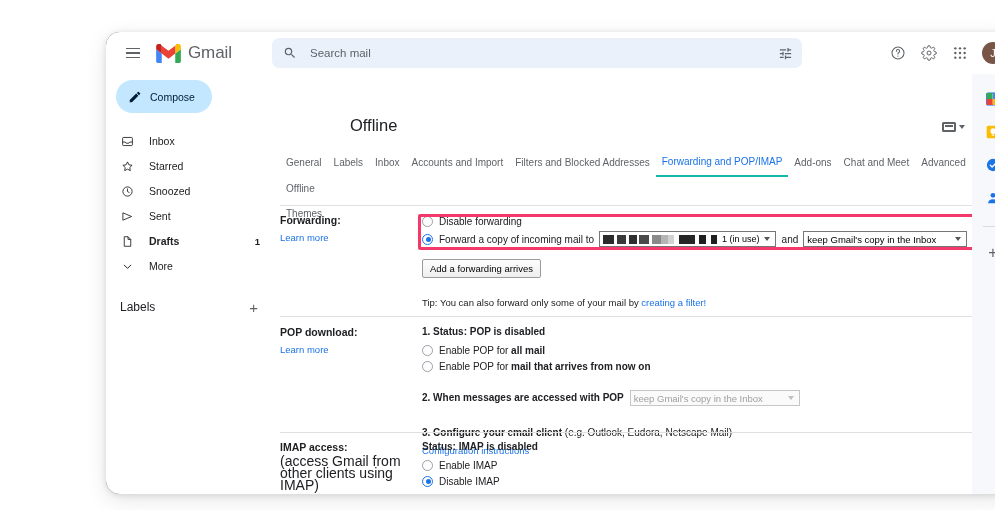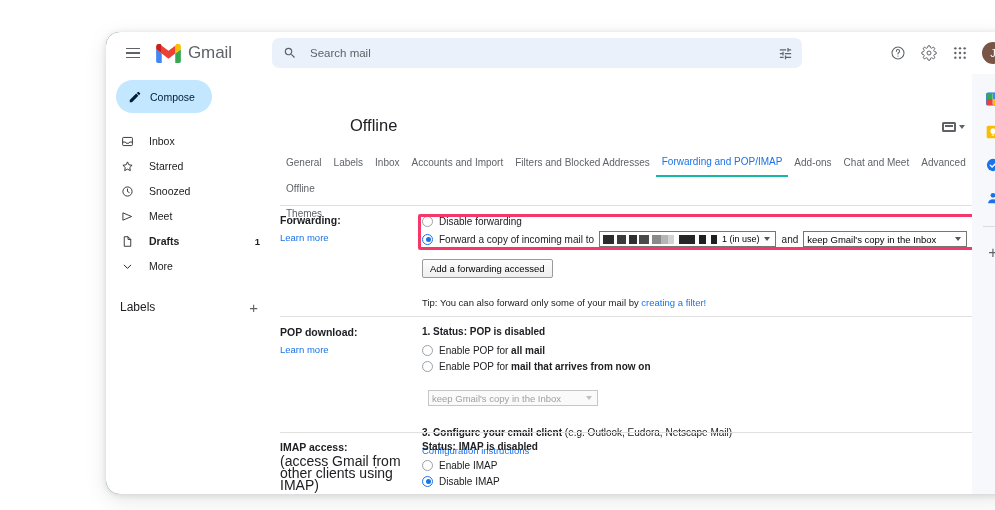--- a/index.html
+++ b/index.html
@@ -310,21 +310,21 @@
         <span class="nav-lbl">Snoozed</span>
         <span class="nav-cnt"></span>
       </div>
 
       <div class="nav-item">
         <span class="nav-ic">
           <svg width="13" height="13" viewBox="0 0 24 24" fill="none" stroke="#202124" stroke-width="1.6" stroke-linejoin="round">
             <path d="M3.5 5.2v13.6L19.5 12z"></path>
           </svg>
         </span>
-        <span class="nav-lbl">Meet</span>
+        <span class="nav-lbl">Sent</span>
         <span class="nav-cnt"></span>
       </div>
 
       <div class="nav-item bold">
         <span class="nav-ic">
           <svg width="13" height="13" viewBox="0 0 24 24" fill="none" stroke="#202124" stroke-width="1.6" stroke-linejoin="round">
             <path d="M6 3.2h7l5 5v12.6H6z"></path>
               <path d="M13 3.2v5h5"></path>
           </svg>
         </span>
@@ -419,21 +419,21 @@
 
             <span class="rtxt" style="margin-left:6px;">and</span>
 
             <span class="sel-box" style="width:178px;margin-left:5px;">
               <span class="sel-val">keep Gmail's copy in the Inbox</span>
               <span class="sel-arrow"></span>
             </span>
           </div>
 
           <div style="margin-top:9px;">
-            <button class="btn">Add a forwarding accessed</button>
+            <button class="btn">Add a forwarding arrives</button>
           </div>
 
           <div style="margin-top:14px;">
             <span class="tip">Tip: You can also forward only some of your mail by </span><a class="lnk" style="font-size:9.5px">creating a filter!</a>
           </div>
         </div>
       </div>
 
       <div class="row-sep" style="top:242px;"></div>
 
@@ -449,20 +449,21 @@
           <div class="radio-line" style="margin-top:3px;">
             <span class="radio"></span>
             <span class="rtxt"><span>Enable POP for </span><b>all mail</b></span>
           </div>
           <div class="radio-line">
             <span class="radio"></span>
             <span class="rtxt"><span>Enable POP for </span><b>mail that arrives from now on</b></span>
           </div>
 
           <div style="margin-top:16px;display:flex;align-items:center;">
+            <span class="lbl-ttl" style="font-size:10px">2. When messages are accessed with POP</span>
             <span class="sel-box disabled" style="width:170px;margin-left:6px;">
               <span class="sel-val">keep Gmail's copy in the Inbox</span>
               <span class="sel-arrow"></span>
             </span>
           </div>
 
           <div style="margin-top:16px;">
             <span class="lbl-ttl" style="font-size:10px;display:inline">3. Configure your email client</span><span class="rtxt"> (e.g. Outlook, Eudora, Netscape Mail)</span>
           </div>
           <div><a class="lnk">Configuration instructions</a></div>

